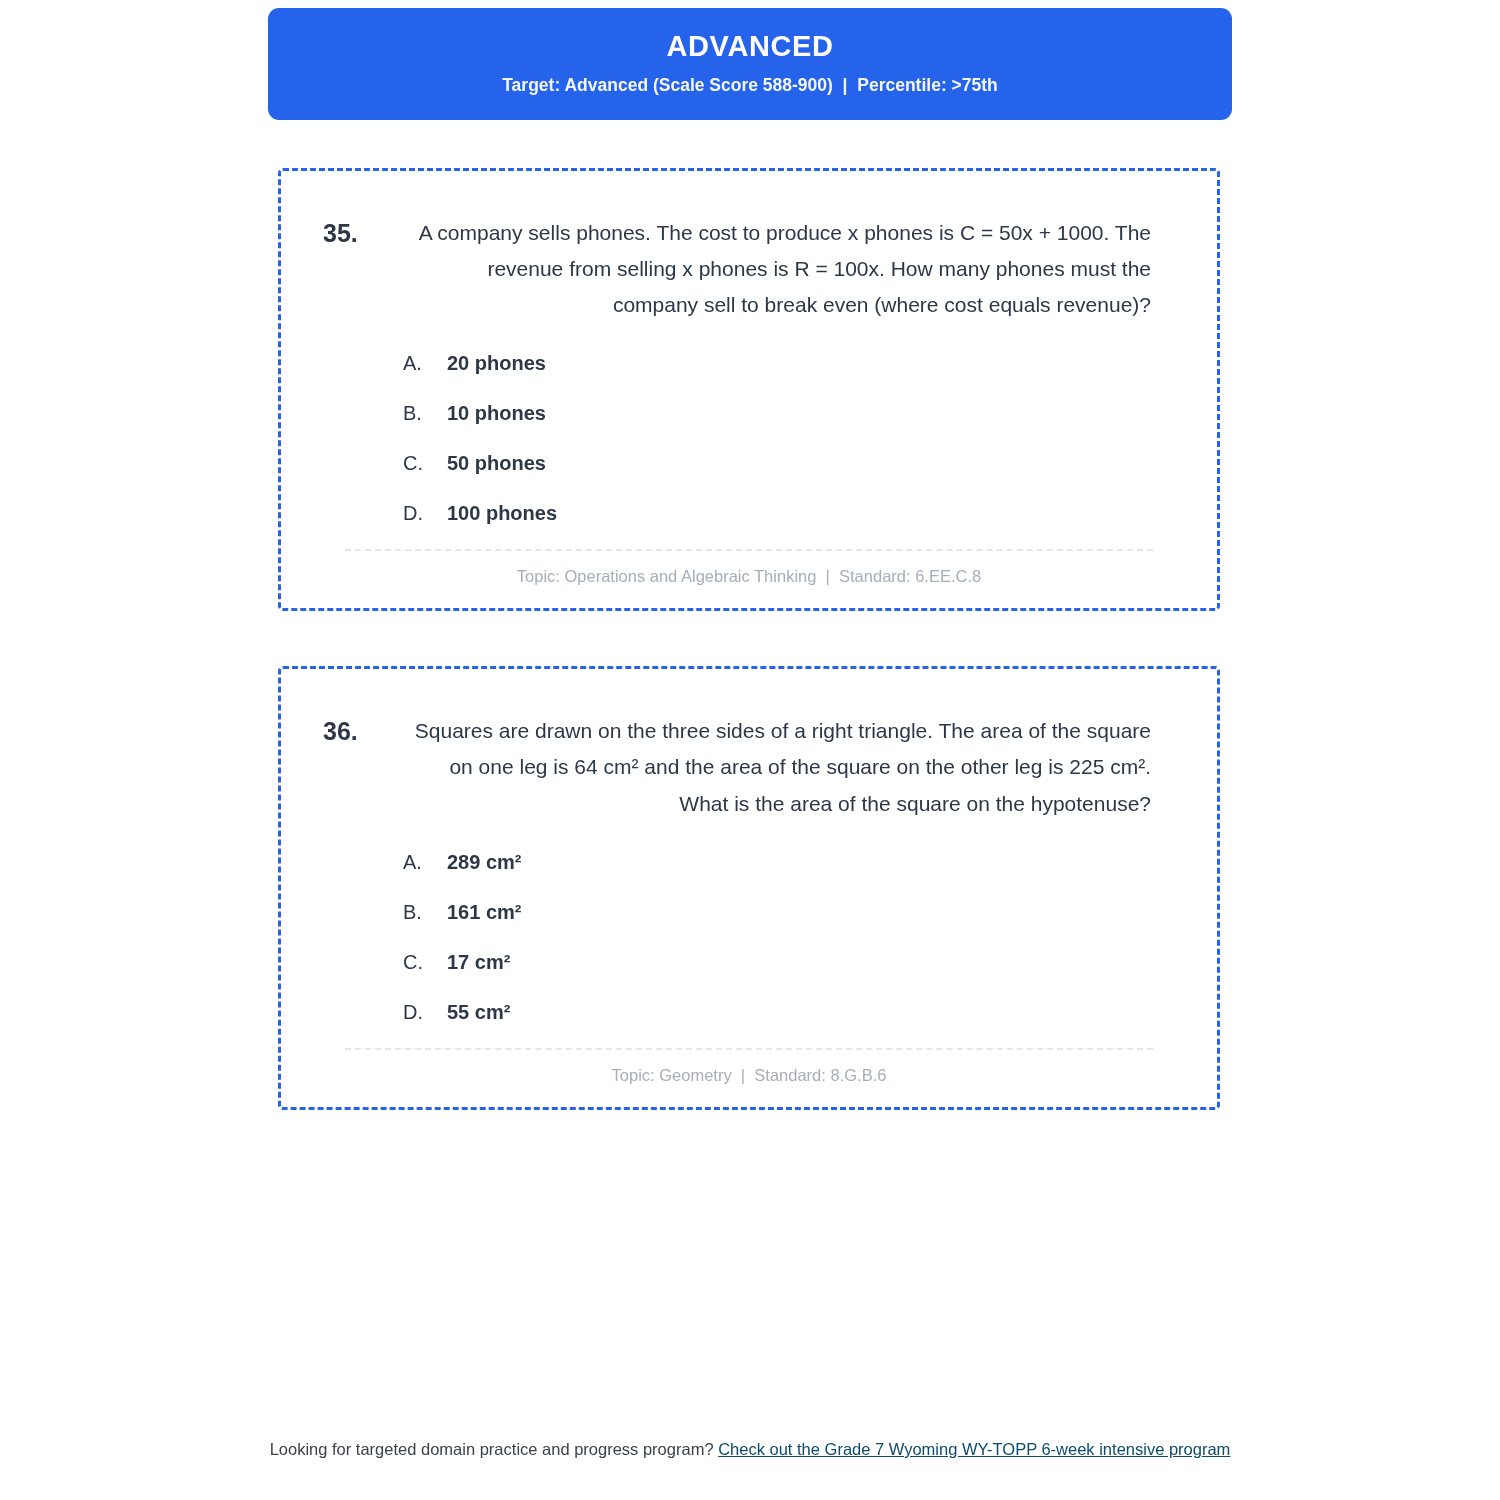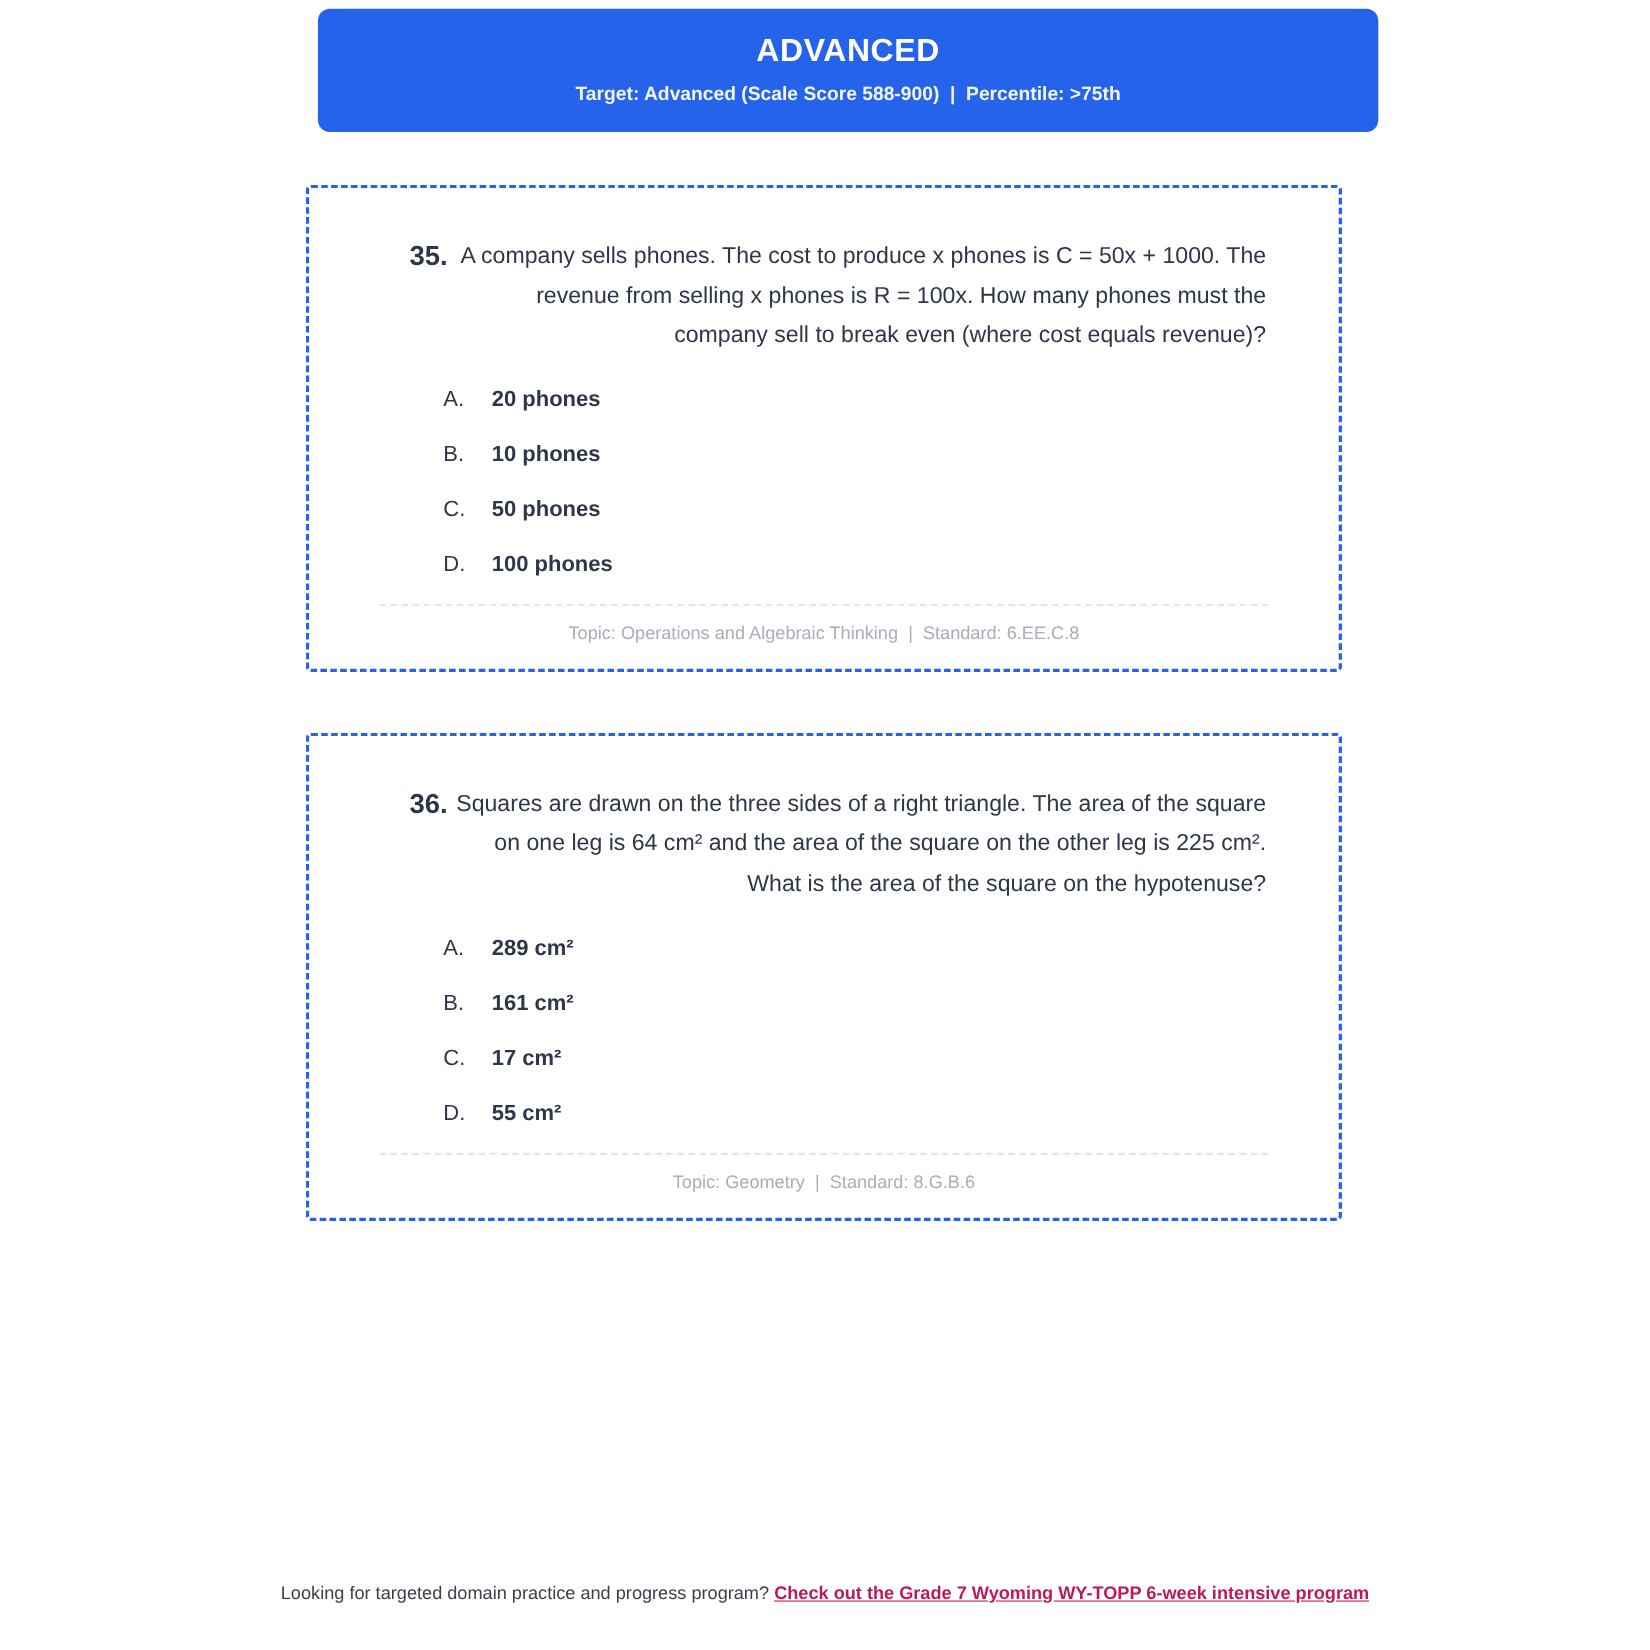--- a/index.html
+++ b/index.html
@@ -26,21 +26,20 @@
   .level-banner {
     position: absolute;
     left: 268px;
     top: 8px;
     width: 964px;
     box-sizing: border-box;
     background: #2563eb;
     border-radius: 11px;
     padding: 22px 24px 24px 24px;
     text-align: center;
-    margin-left: 21px;
   }
   .level-title {
     color: #ffffff;
     font-size: 29px;
     font-weight: bold;
     letter-spacing: 0.6px;
     line-height: 1.15;
     margin: 0 0 12px 0;
   }
   .level-sub {
@@ -73,21 +72,20 @@
   }
   .q-number {
     flex: 0 0 auto;
     width: 90px;
     font-size: 25px;
     font-weight: bold;
     color: #2d3748;
     line-height: 1.45;
     padding-left: 6px;
     box-sizing: border-box;
-    text-align: right;
   }
   .q-text {
     flex: 1 1 auto;
     font-size: 21px;
     color: #2d3748;
     line-height: 1.72;
     padding-right: 30px;
     text-align: right;
   }
 
@@ -131,22 +129,22 @@
     position: absolute;
     left: 240px;
     top: 1438px;
     width: 1020px;
     text-align: center;
     font-size: 16.5px;
     color: #3a3f49;
     line-height: 1.45;
   }
   .footer-link {
-    color: #be185d;
-    font-weight: bold;
+    color: #0c4a6e;
+    font-weight: normal;
     text-decoration: underline;
     cursor: pointer;
   }
 </style>
 </head>
 <body>
 
 <div class="page">
 
   <div class="level-banner">

